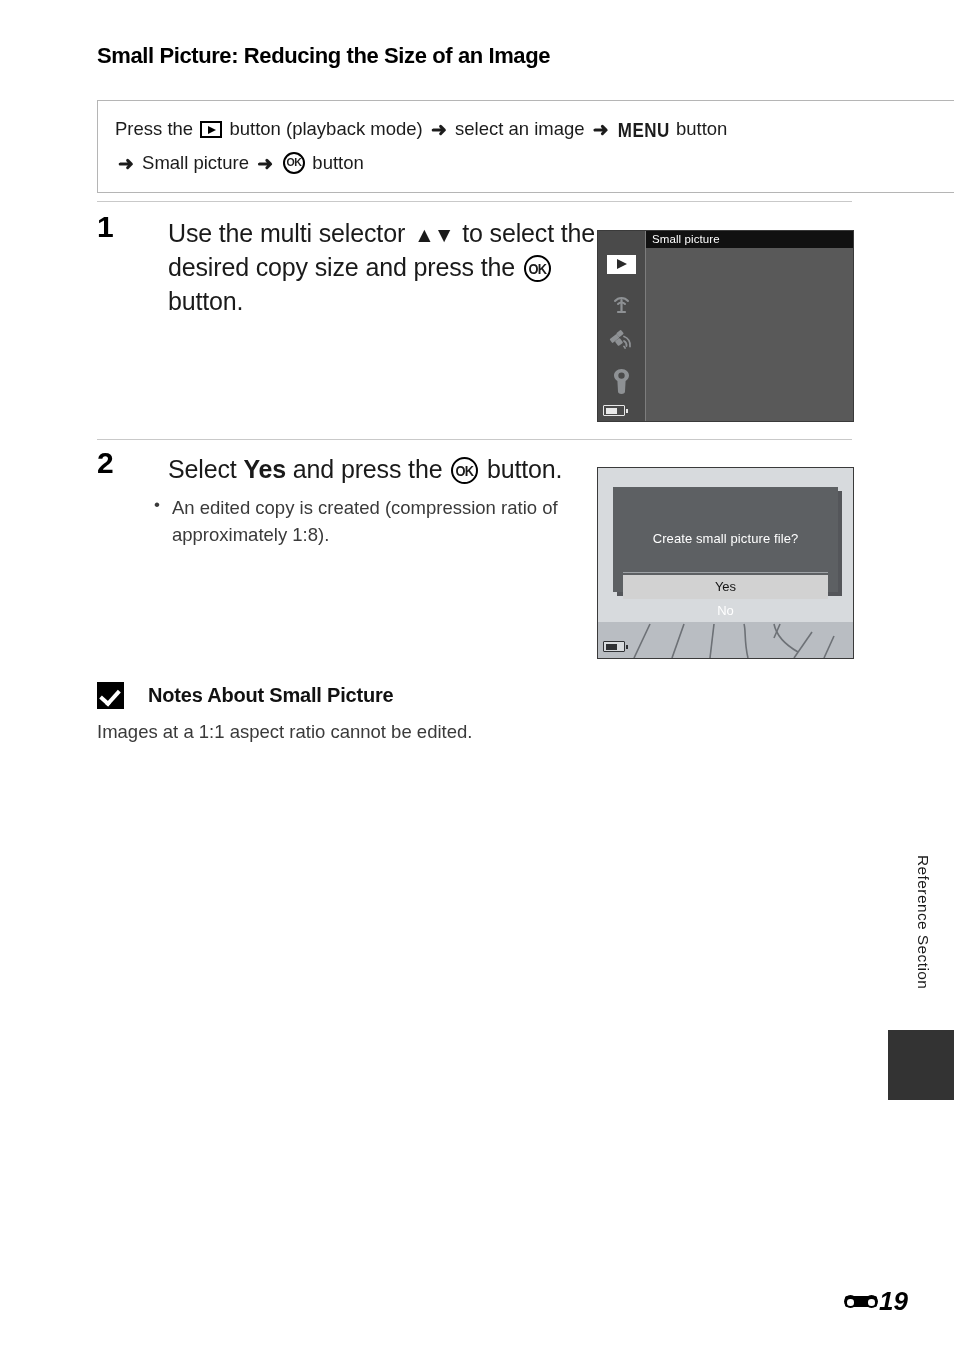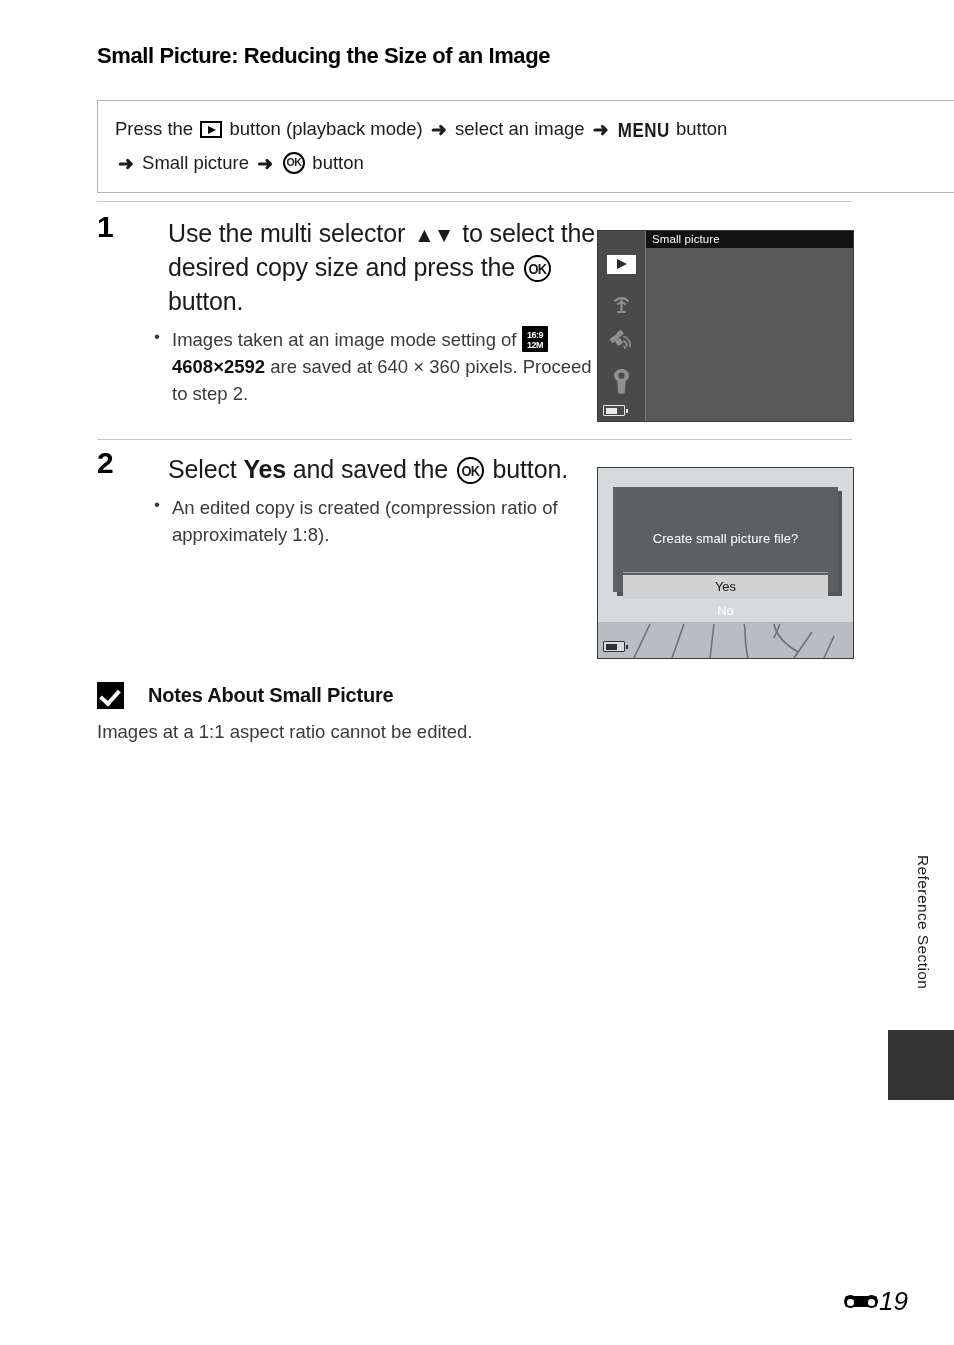--- a/index.html
+++ b/index.html
@@ -429,21 +429,21 @@
 
   
   .footer {
     position: absolute;
     right: 46px;
     bottom: 28px;
     display: flex;
     align-items: center;
     gap: 2px;
     font-size: 26px;
-    font-weight: normal;
+    font-weight: bold;
     font-style: italic;
     color: #000;
   }
   .ref-glyph {
     position: relative;
     width: 32px;
     height: 19px;
     display: inline-block;
   }
   .ref-glyph:before {
@@ -504,30 +504,20 @@
   <div class="step" id="step1">
     <div class="num">1</div>
     <div class="body">
       <div class="lead">
         <span>Use the multi selector</span>
         <span class="ic-ud">▲▼</span>
         <span>to select the desired copy size and press the</span>
         <span class="gl ic-ok big"><span>OK</span></span>
         <span>button.</span>
       </div>
-      <ul class="bullets">
-        <li>
-          <span>Images taken at an image mode setting of</span>
-          <span class="gl ic-mode">
-            <i class="t">16:9</i>
-            <i class="b">12M</i>
-          </span><b>4608×2592</b>
-          <span>are saved at 640 × 360 pixels. Proceed to step 2.</span>
-        </li>
-      </ul>
     </div>
   </div>
 
   <div class="screen" id="screen1">
     <div class="menu-screen">
       <div class="menu-sidebar">
         <div class="sb-icon sb-play"></div>
         <div class="sb-icon sb-wifi">
           <svg width="29" height="28" viewBox="0 0 29 28" aria-hidden="true">
             <g fill="none" stroke="#8e9194" stroke-width="2" stroke-linecap="round">
@@ -561,21 +551,21 @@
       <div class="menu-title">Small picture</div>
     </div>
   </div>
 
   <div class="step" id="step2">
     <div class="num">2</div>
     <div class="body">
       <div class="lead">
         <span>Select</span>
         <b>Yes</b>
-        <span>and saved the</span>
+        <span>and press the</span>
         <span class="gl ic-ok big"><span>OK</span></span>
         <span>button.</span>
       </div>
       <ul class="bullets">
         <li>
           <span>An edited copy is created (compression ratio of approximately 1:8).</span>
         </li>
       </ul>
     </div>
   </div>

